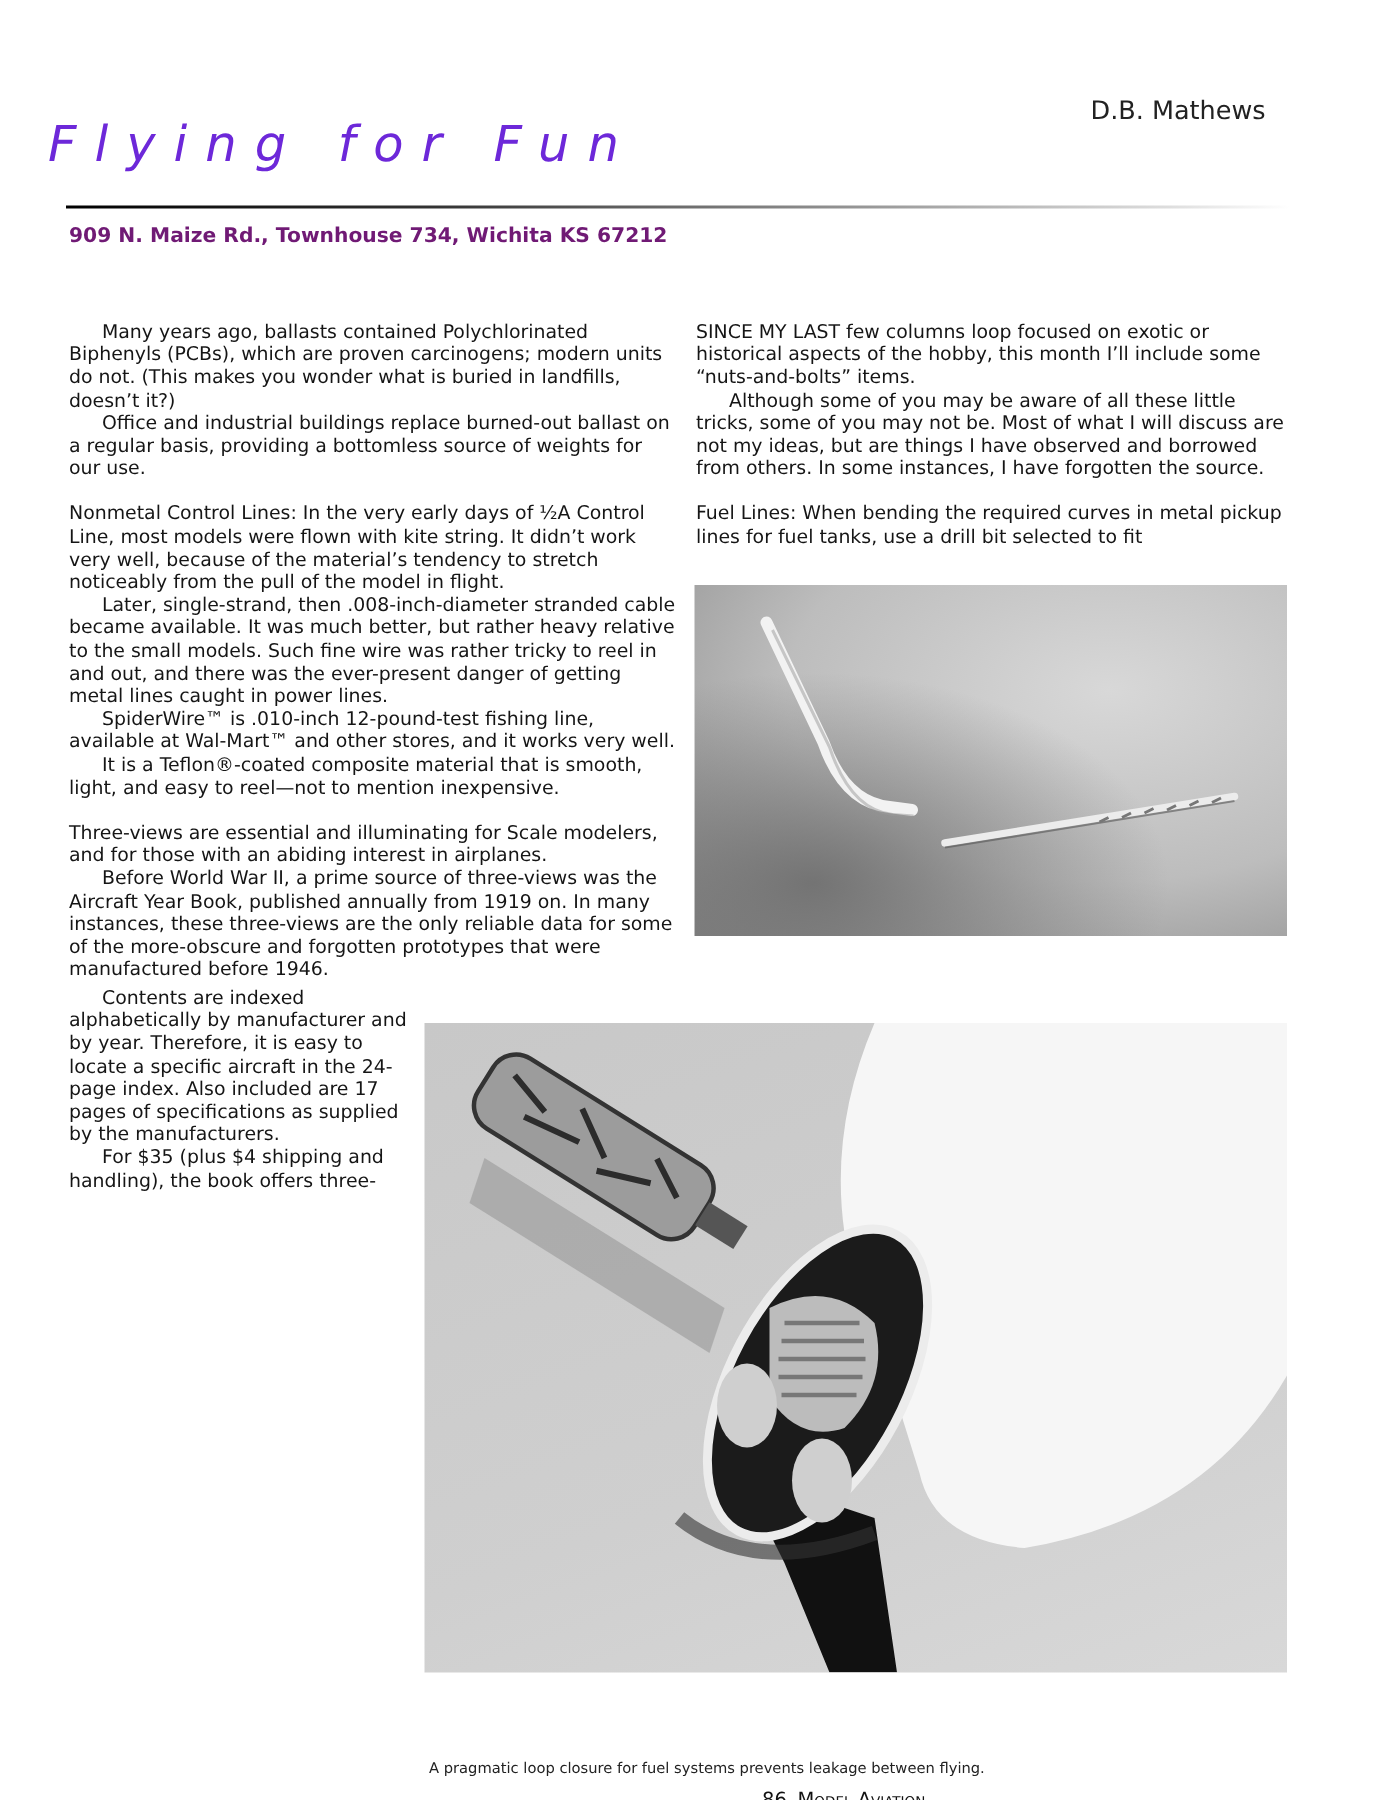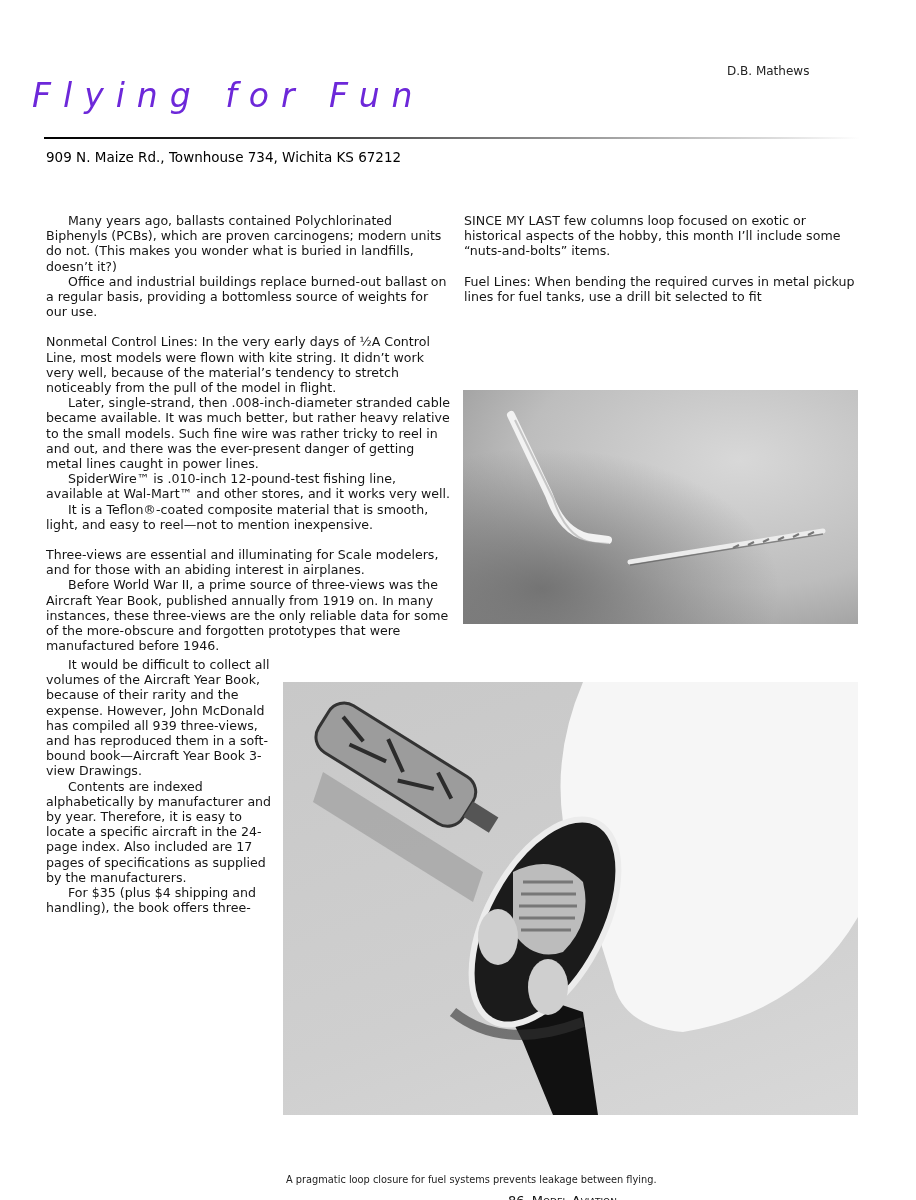--- a/index.html
+++ b/index.html
@@ -1,21 +1,21 @@
 <!DOCTYPE html>
 <html><head>
 <meta charset="utf-8">
 <style>
   html, body { margin: 0; padding: 0; background: #ffffff; }
   body { width: 916px; height: 1200px; position: relative; overflow: hidden; color: #111; font-family: "DejaVu Sans", sans-serif; }
   .abs { position: absolute; }
   #title { left: 32px; top: 76px; font-family: "DejaVu Sans", sans-serif; font-style: italic; font-size: 33px; letter-spacing: 12px; color: #6d28d9; font-weight: normal; white-space: nowrap; }
-  #author { left: 727px; top: 64px; font-size: 12px; color: #222; white-space: nowrap; }
+  #author { left: 727px; top: 64px; font-size: 17px; color: #222; white-space: nowrap; }
   #rule { left: 44px; top: 137px; width: 816px; height: 2px; background: linear-gradient(to right, #000 0%, #333 30%, #888 60%, #ddd 90%, #fff 100%); }
-  #address { left: 46px; top: 149px; font-size: 13.5px; color: #000000; white-space: nowrap; }
+  #address { left: 46px; top: 149px; font-size: 13.5px; color: #701a75; white-space: nowrap; font-weight: bold; }
   .col { font-size: 12.6px; line-height: 15.2px; color: #151515; }
   .col p { margin: 0; }
   .col p.ind { text-indent: 22px; }
   .col p.gap { margin-top: 15px; }
   #col-left-top { left: 46px; top: 213px; width: 405px; }
   #col-left-narrow { left: 46px; top: 657px; width: 228px; }
   #col-right-top { left: 464px; top: 213px; width: 400px; }
   .photo { overflow: hidden; }
   #photo1 { left: 463px; top: 390px; width: 395px; height: 234px; background: radial-gradient(ellipse at 70% 30%, #d8d8d8 0%, #bdbdbd 55%, #8a8a8a 100%); }
   #photo2 { left: 283px; top: 682px; width: 575px; height: 433px; background: linear-gradient(160deg, #c8c8c8 0%, #cfcfcf 60%, #d8d8d8 100%); }
@@ -38,27 +38,27 @@
   <p class="ind">Office and industrial buildings replace burned-out ballast on a regular basis, providing a bottomless source of weights for our use.</p>
   <p class="gap">Nonmetal Control Lines: In the very early days of ½A Control Line, most models were flown with kite string. It didn’t work very well, because of the material’s tendency to stretch noticeably from the pull of the model in flight.</p>
   <p class="ind">Later, single-strand, then .008-inch-diameter stranded cable became available. It was much better, but rather heavy relative to the small models. Such fine wire was rather tricky to reel in and out, and there was the ever-present danger of getting metal lines caught in power lines.</p>
   <p class="ind">SpiderWire™ is .010-inch 12-pound-test fishing line, available at Wal-Mart™ and other stores, and it works very well.</p>
   <p class="ind">It is a Teflon®-coated composite material that is smooth, light, and easy to reel—not to mention inexpensive.</p>
   <p class="gap">Three-views are essential and illuminating for Scale modelers, and for those with an abiding interest in airplanes.</p>
   <p class="ind">Before World War II, a prime source of three-views was the Aircraft Year Book, published annually from 1919 on. In many instances, these three-views are the only reliable data for some of the more-obscure and forgotten prototypes that were manufactured before 1946.</p>
 </div>
 
 <div id="col-left-narrow" class="abs col">
-  <p class="ind">It would be difficult to collect all volumes of the Aircraft Year Book, because of their rarity and the expense. However, John McDonald has compiled all 939 three-views, and has reproduced them in a soft-bound book—Aircraft Year Book 3-view Drawings.</p>
   <p class="ind">Contents are indexed alphabetically by manufacturer and by year. Therefore, it is easy to locate a specific aircraft in the 24-page index. Also included are 17 pages of specifications as supplied by the manufacturers.</p>
   <p class="ind">For $35 (plus $4 shipping and handling), the book offers three-</p>
 </div>
 
 <div id="col-right-top" class="abs col">
   <p>SINCE MY LAST few columns loop focused on exotic or historical aspects of the hobby, this month I’ll include some “nuts-and-bolts” items.</p>
+  <p class="ind">Although some of you may be aware of all these little tricks, some of you may not be. Most of what I will discuss are not my ideas, but are things I have observed and borrowed from others. In some instances, I have forgotten the source.</p>
   <p class="gap">Fuel Lines: When bending the required curves in metal pickup lines for fuel tanks, use a drill bit selected to fit</p>
 </div>
 
 <div id="photo1" class="abs photo">
   <svg width="395" height="234" viewBox="0 0 395 234">
     <defs>
       <radialGradient id="g1" cx="20%" cy="85%" r="60%">
         <stop offset="0%" stop-color="#6e6e6e" stop-opacity="0.9"></stop>
         <stop offset="100%" stop-color="#6e6e6e" stop-opacity="0"></stop>
       </radialGradient>

